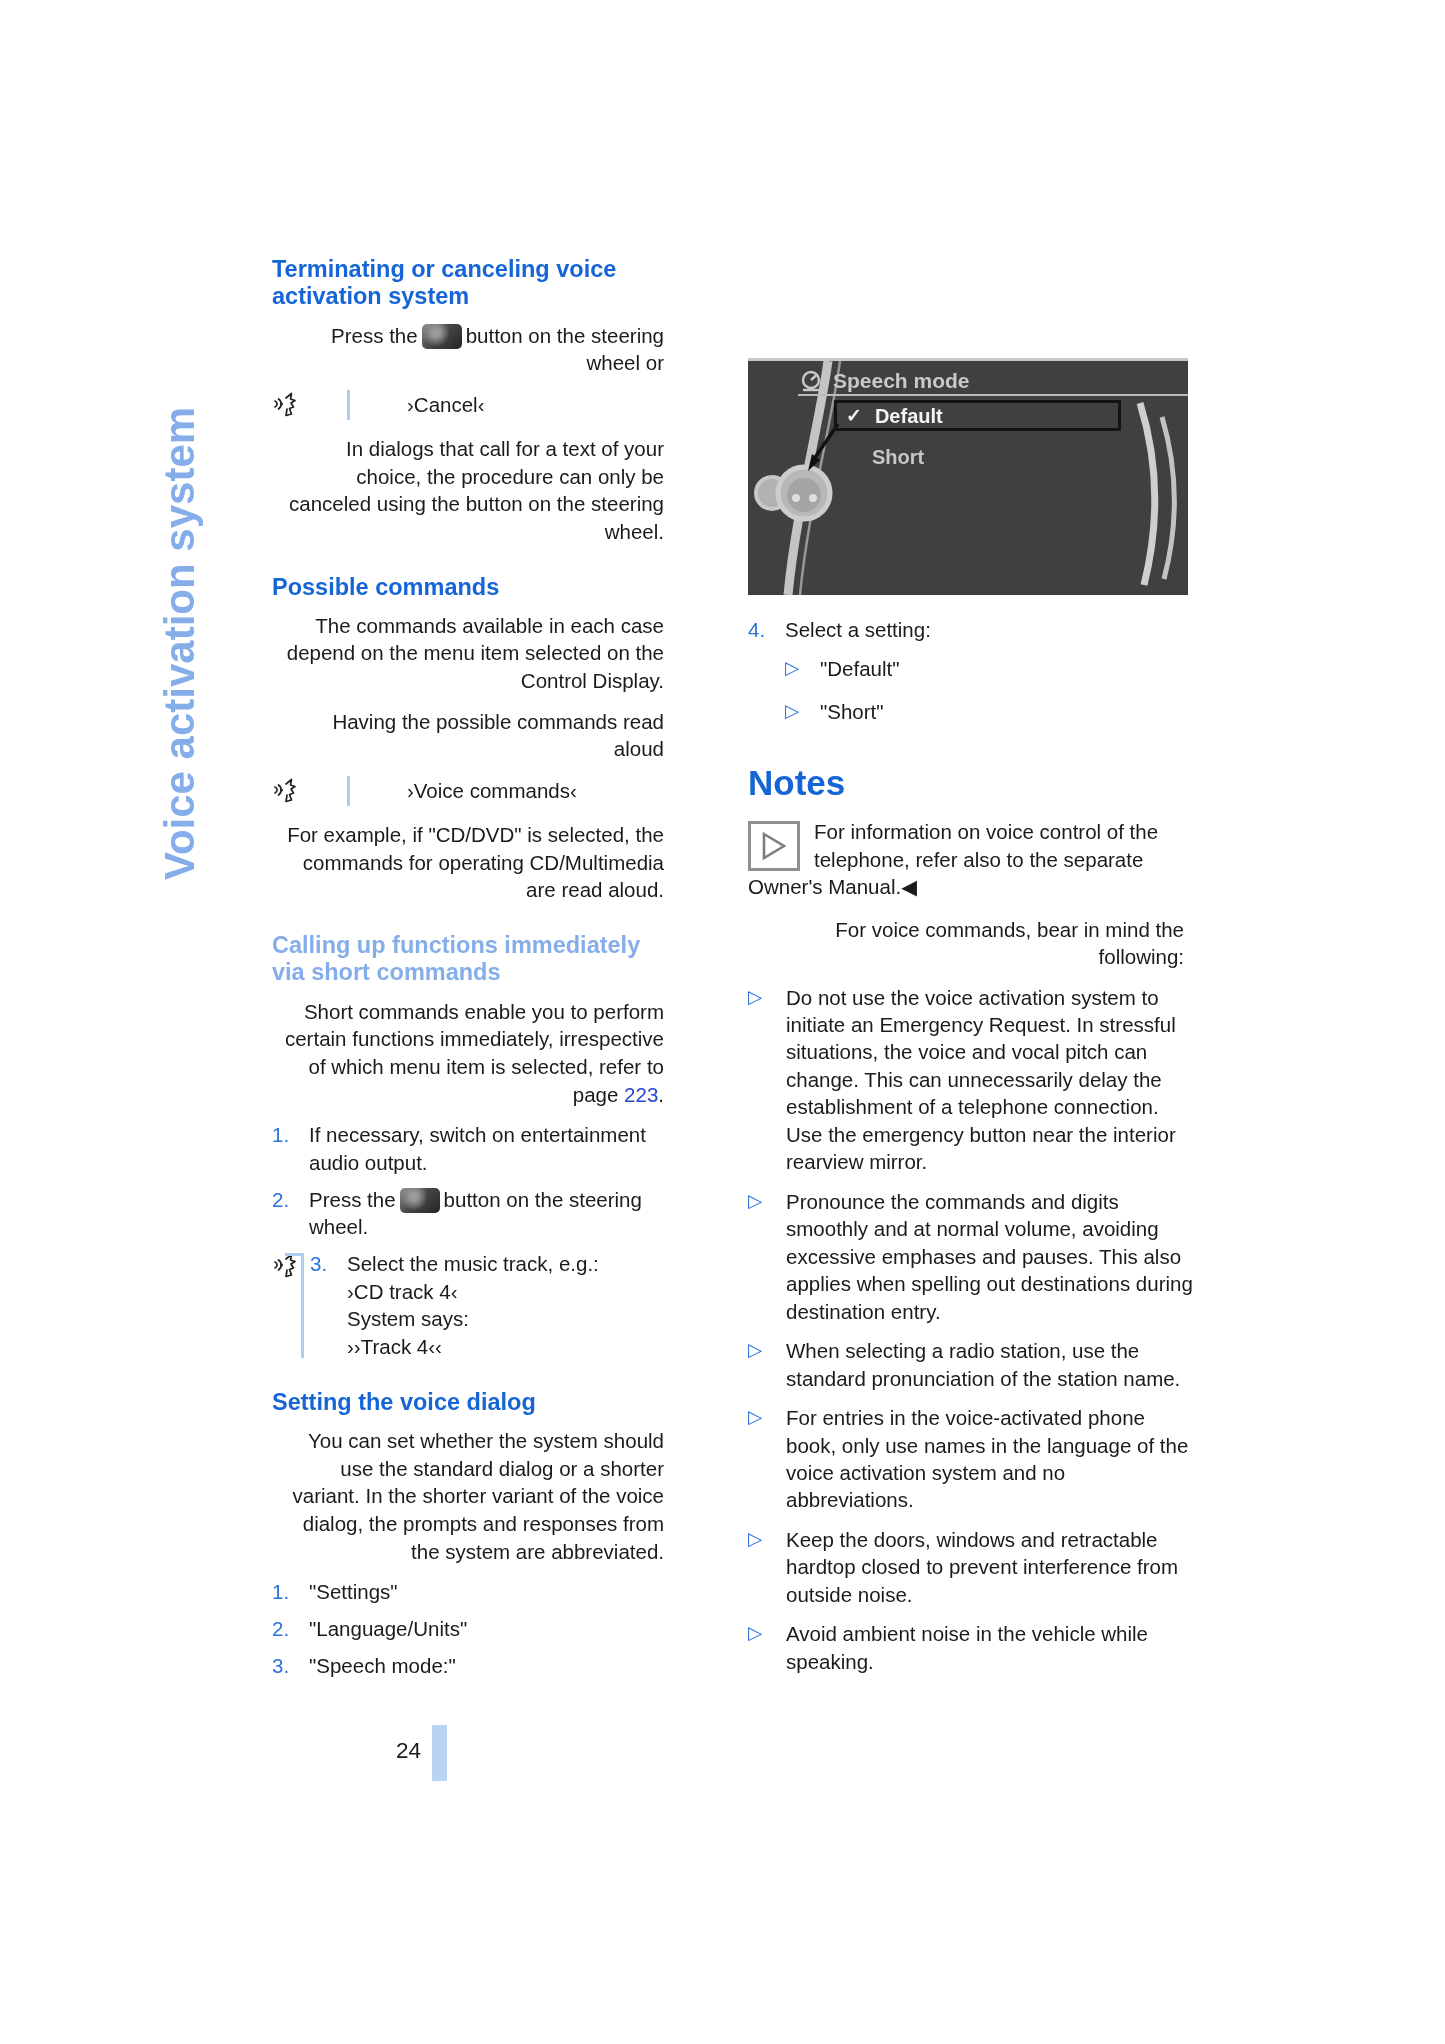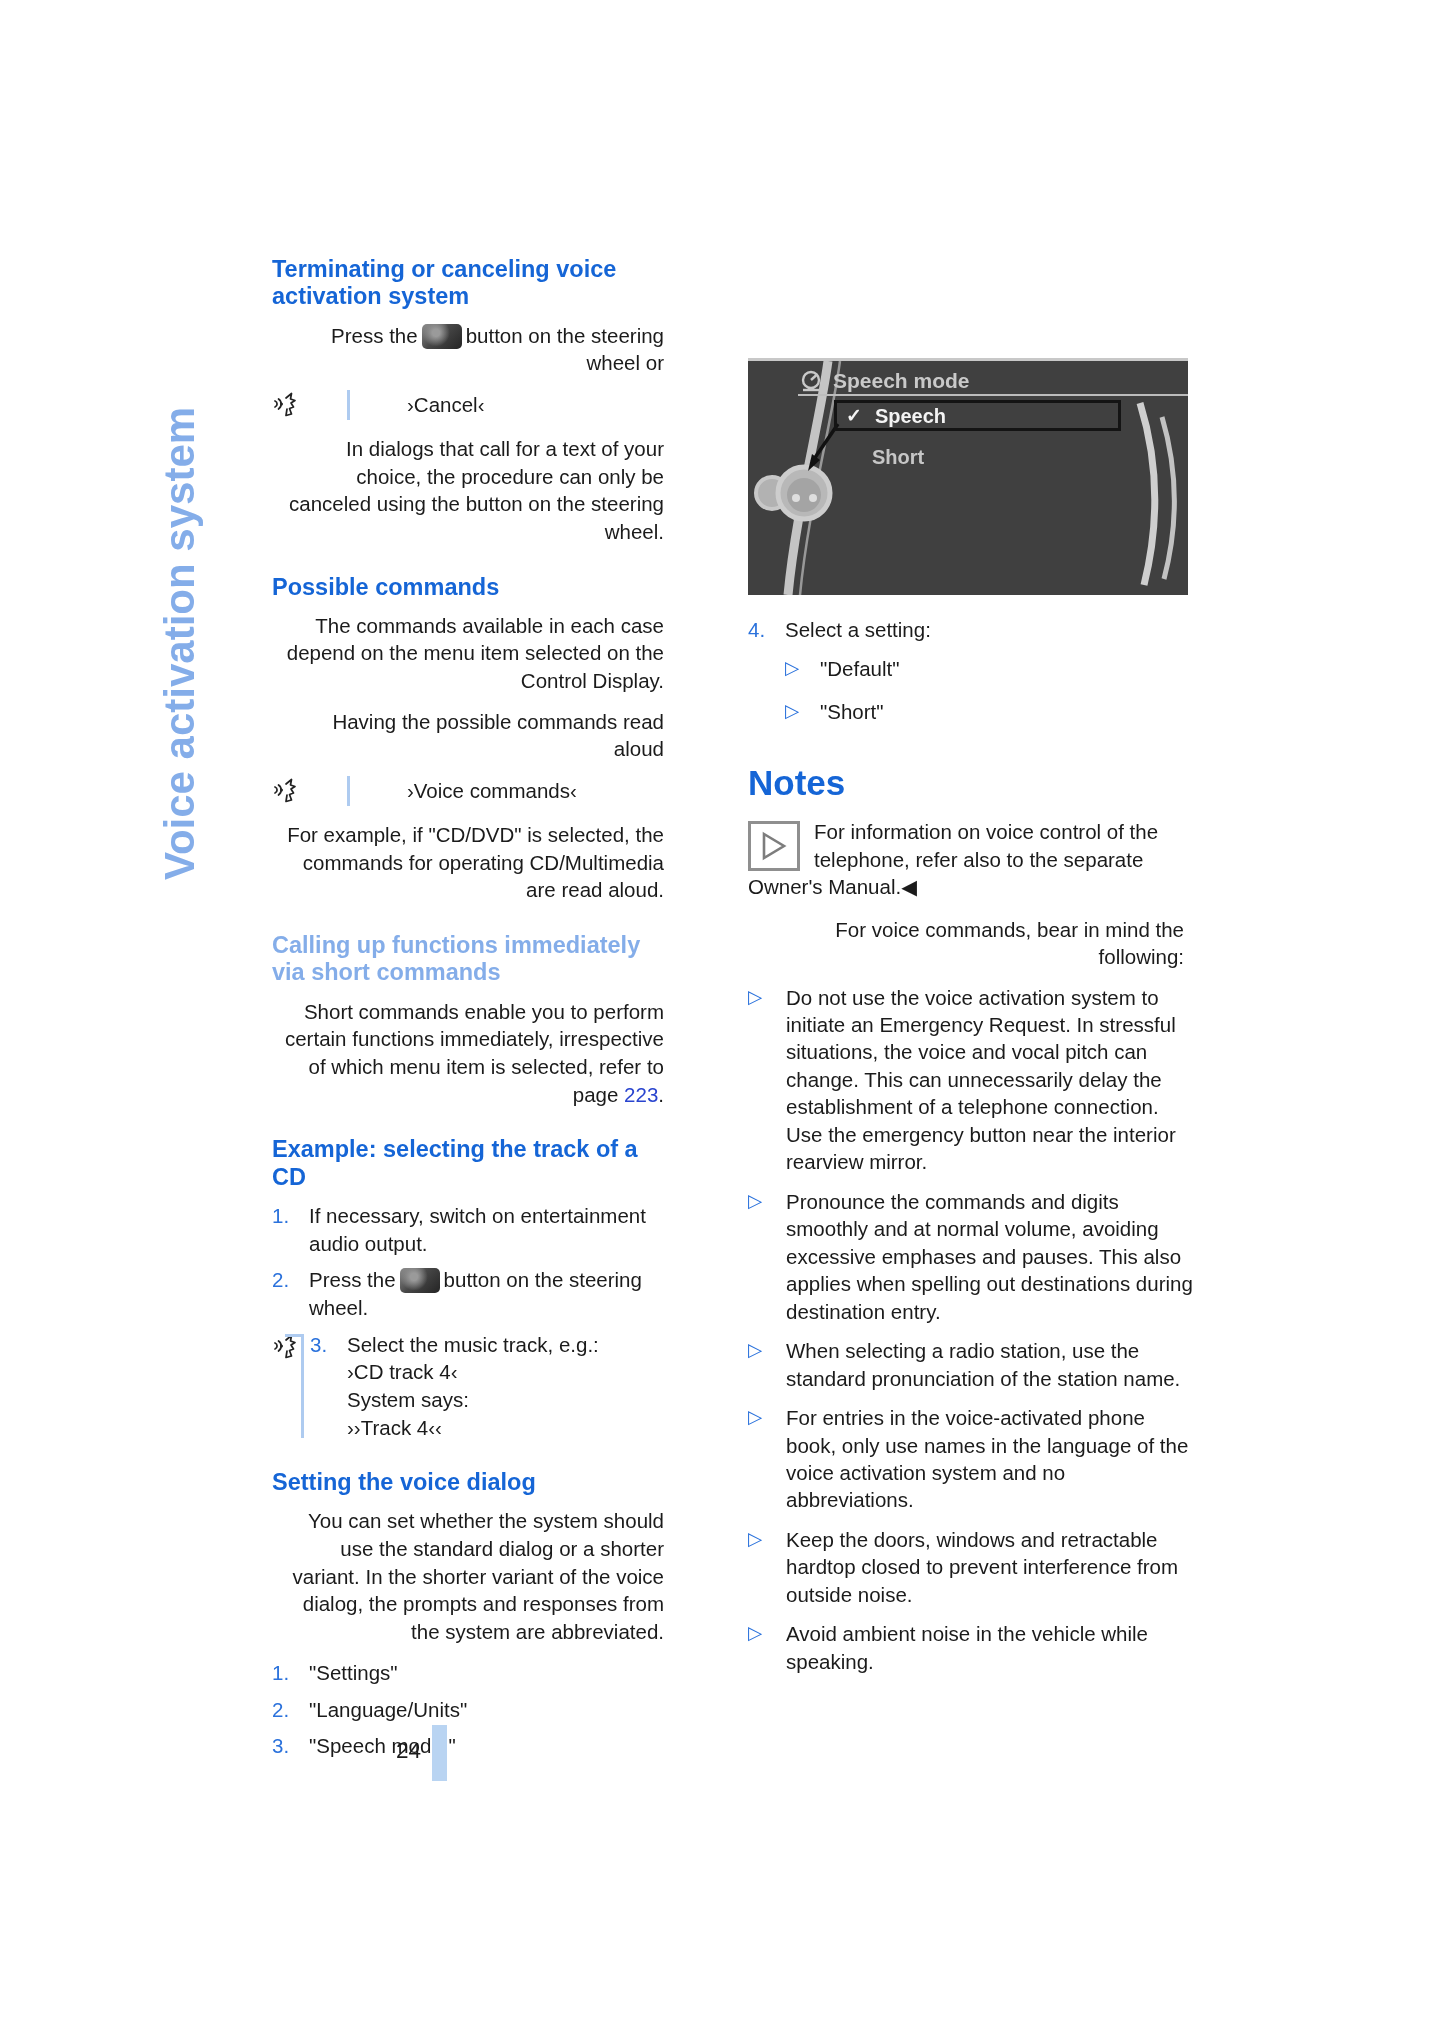--- a/index.html
+++ b/index.html
@@ -115,21 +115,20 @@
       </svg>
       <span class="vline"></span>
       <span class="cmdtext">›Voice commands‹</span>
     </div>
 
     <p>For example, if "CD/DVD" is selected, the commands for operating CD/Multimedia are read aloud.</p>
 
     <h3 class="light">Calling up functions immediately via short commands</h3>
     <p><span>Short commands enable you to perform certain functions immediately, irrespective of which menu item is selected, refer to page </span><span class="link">223</span><span>.</span></p>
 
-    <h3>Example: selecting the track of a CD</h3>
 
     <div class="li">
       <span class="num">1.</span>
       <span class="li-text">If necessary, switch on entertainment audio output.</span>
     </div>
     <div class="li">
       <span class="num">2.</span>
       <span class="li-text"><span>Press the</span><span class="wheelbtn"></span><span>button on the steering wheel.</span></span>
     </div>
 
@@ -195,21 +194,21 @@
               <path d="M11 11 L16.5 6"></path>
               <path d="M3 21 L19 21"></path>
             </g>
           </svg>
         </span>
         <span>Speech mode</span>
       </div>
       <div class="ph-line"></div>
       <div class="ph-box">
         <span class="check">✓</span>
-        <span class="lbl">Speech</span>
+        <span class="lbl">Default</span>
       </div>
       <div class="ph-short">Short</div>
     </div>
 
     <div class="step4">
       <div class="li">
         <span class="num">4.</span>
         <span class="li-text">Select a setting:</span>
       </div>
       <div class="sub-opt">

